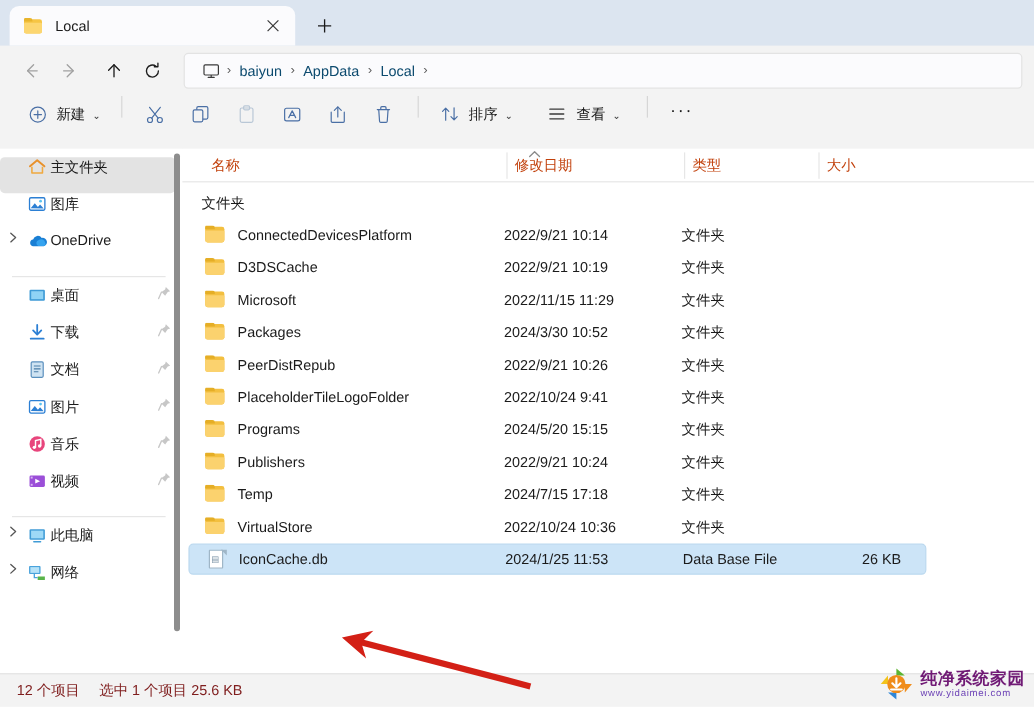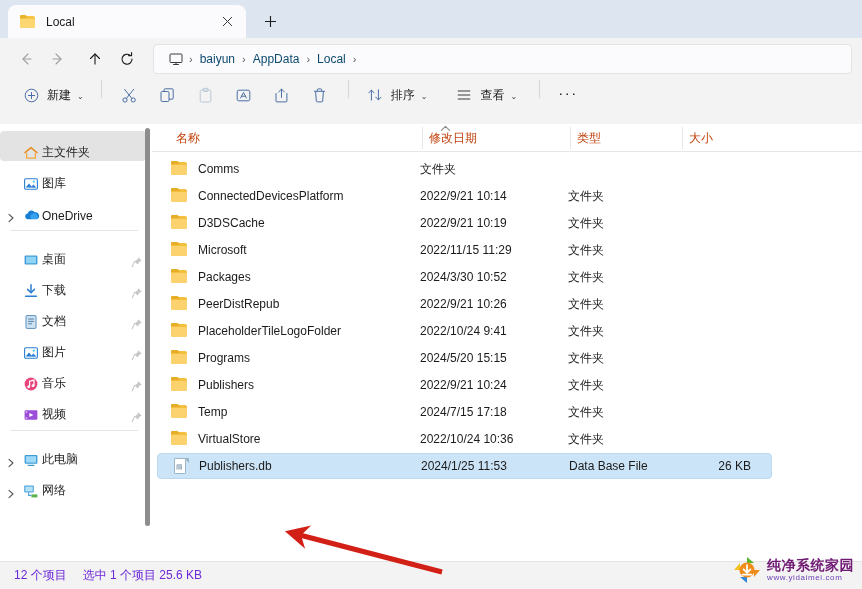--- a/index.html
+++ b/index.html
@@ -229,21 +229,21 @@
   .sidebar {
     width: 152px;
     flex: 0 0 auto;
     background: #ffffff;
     padding-top: 6px;
     box-sizing: border-box;
     position: relative;
   }
   .sb-item {
     display: flex;
-    align-items: flex-end;
+    align-items: flex-start;
     height: 30px;
     margin: 1px 6px 1px 0;
     padding-left: 2px;
     border-radius: 4px;
     position: relative;
   }
   .sb-item.selected { background: #e3e3e3; }
   .sb-chevron {
     width: 18px;
     flex: 0 0 auto;
@@ -426,21 +426,21 @@
     display: flex;
     align-items: center;
     padding: 0 14px;
     flex: 0 0 auto;
     border-top: 1px solid #e3e3e3;
     box-sizing: border-box;
     position: relative;
   }
   .status-text {
     font-size: 12px;
-    color: #6d28d9;
+    color: #7f1d1d;
     margin-right: 16px;
     white-space: nowrap;
   }
 
   
   .annotation {
     position: absolute;
     left: 0; top: 0;
     width: 862px;
     height: 589px;
@@ -853,28 +853,20 @@
         <div class="sort-indicator">
           <svg width="11" height="7" viewBox="0 0 11 7">
               <path d="M1.4 5.4 L5.5 1.4 L9.6 5.4" stroke="#8a8a8a" stroke-width="1.1" fill="none" stroke-linecap="round" stroke-linejoin="round"></path>
             </svg>
         </div>
       </div>
 
       <div class="filelist">
 
         <div class="frow">
-          <div class="fcell fcell-name">
-            <span class="row-icon ic-folder">
-                <span class="fback"></span>
-                <span class="ftab"></span>
-                <span class="ffront"></span>
-              </span>
-            <span>Comms</span>
-          </div>
           <div class="fcell fcell-type">文件夹</div>
           <div class="fcell fcell-size"></div>
         </div>
 
         <div class="frow">
           <div class="fcell fcell-name">
             <span class="row-icon ic-folder">
                 <span class="fback"></span>
                 <span class="ftab"></span>
                 <span class="ffront"></span>
@@ -1012,21 +1004,21 @@
           <div class="fcell fcell-size"></div>
         </div>
 
         <div class="frow selected">
           <div class="fcell fcell-name">
             <span class="row-icon ic-file">
                 <span class="page"></span>
                 <span class="fold"></span>
                 <span class="mark">▤</span>
               </span>
-            <span>Publishers.db</span>
+            <span>IconCache.db</span>
           </div>
           <div class="fcell fcell-date">2024/1/25 11:53</div>
           <div class="fcell fcell-type">Data Base File</div>
           <div class="fcell fcell-size">26 KB</div>
         </div>
 
       </div>
     </div>
   </div>
 

